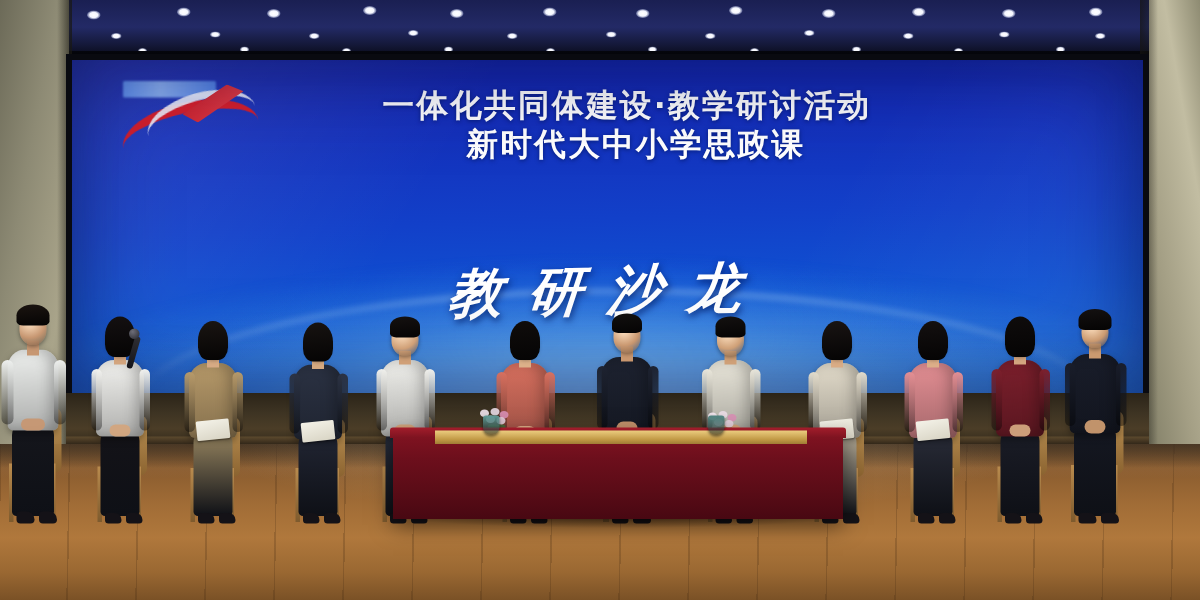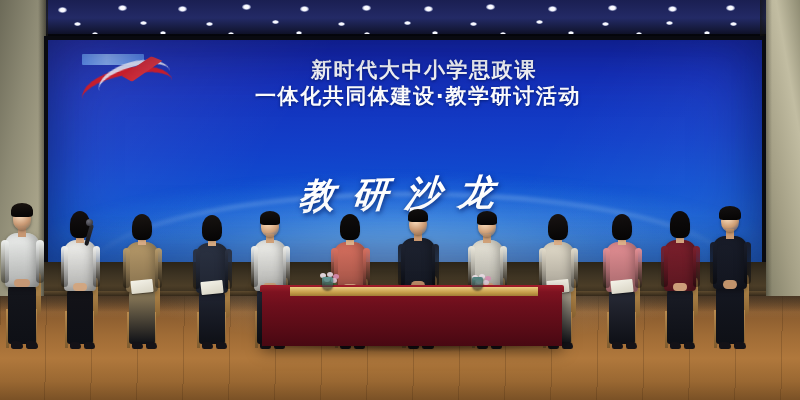--- a/index.html
+++ b/index.html
@@ -187,22 +187,22 @@
     <div class="screen-sheen"></div>
 
     <div class="logo">
       <div class="logo-text"></div>
       <div class="logo-swoosh"></div>
       <div class="logo-swoosh2"></div>
       <div class="logo-tail"></div>
     </div>
 
     <div class="title-wrap">
+      <div class="title-line title-2">一体化共同体建设·教学研讨活动</div>
       <div class="title-line title-1">新时代大中小学思政课</div>
-      <div class="title-line title-2">一体化共同体建设·教学研讨活动</div>
     </div>
 
     <div class="calli">
       <span>教研沙龙</span>
     </div>
 
     <div class="screen-vign"></div>
   </div>
   <div class="screen-frame"></div>
 

